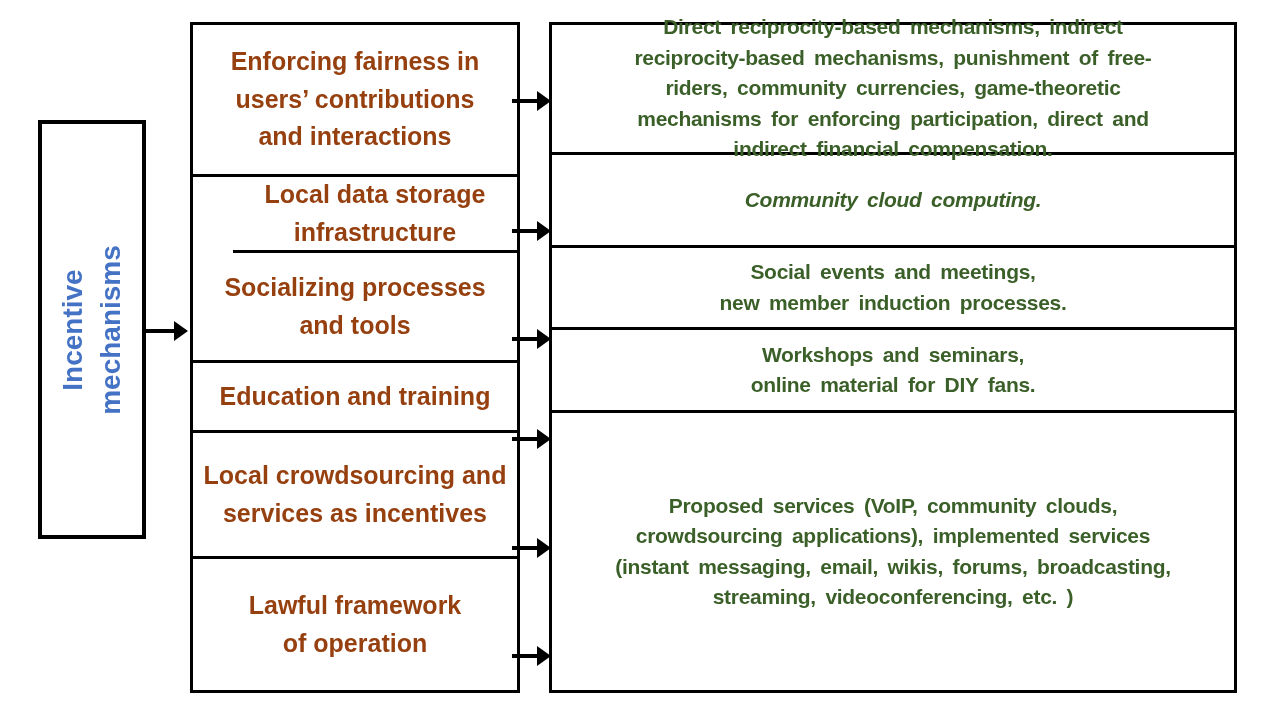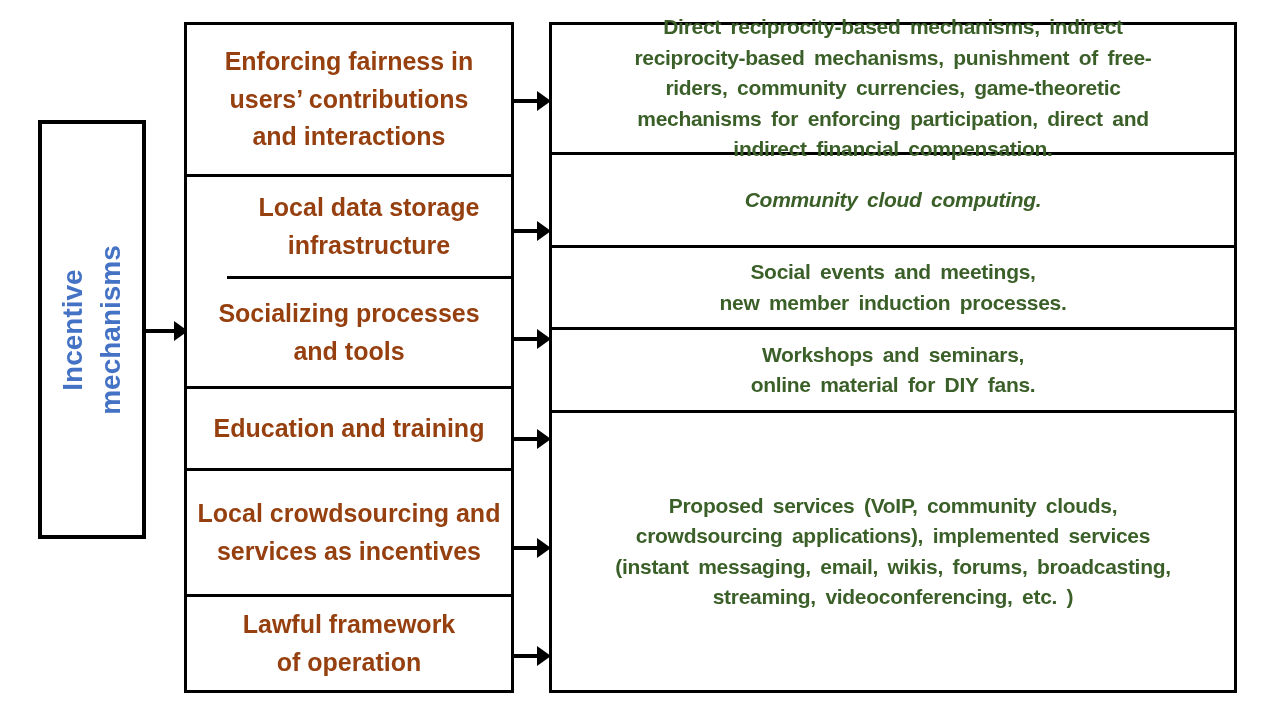--- a/index.html
+++ b/index.html
@@ -45,21 +45,21 @@
   
   .column {
     position: absolute;
     top: 22px;
     height: 671px;
     border: 3px solid var(--line);
     background: var(--background);
     display: flex;
     flex-direction: column;
   }
-  .categories-column { left: 184px; width: 330px; }
+  .categories-column { left: 190px; width: 330px; }
   .details-column    { left: 549px; width: 688px; }
 
   .row {
     display: flex;
     align-items: center;
     justify-content: center;
     border-bottom: 3px solid var(--line);
     text-align: center;
     white-space: pre-line;
   }
@@ -77,23 +77,23 @@
     font-size: 21px;
     font-weight: bold;
     line-height: 1.45;
     letter-spacing: -0.3px;
     word-spacing: 4px;
     padding: 0 6px;
   }
 
   
   .categories-column .row:nth-child(1) { height: 152px; }
-  .categories-column .row:nth-child(2) { height: 102px; margin-left: 40px; }
+  .categories-column .row:nth-child(2) { height: 76px; margin-left: 40px; }
   .categories-column .row:nth-child(3) { height: 110px; }
-  .categories-column .row:nth-child(4) { height: 82px; }
+  .categories-column .row:nth-child(4) { height: 70px; }
   .categories-column .row:nth-child(5) { height: 126px; }
 
   .details-column .row:nth-child(1) { height: 130px; }
   .details-column .row:nth-child(2) { height: 93px; font-style: italic; }
   .details-column .row:nth-child(3) { height: 82px; }
   .details-column .row:nth-child(4) { height: 83px; }
   .details-column .row:nth-child(5) { height: 134px; }
 
   
   .arrow {

